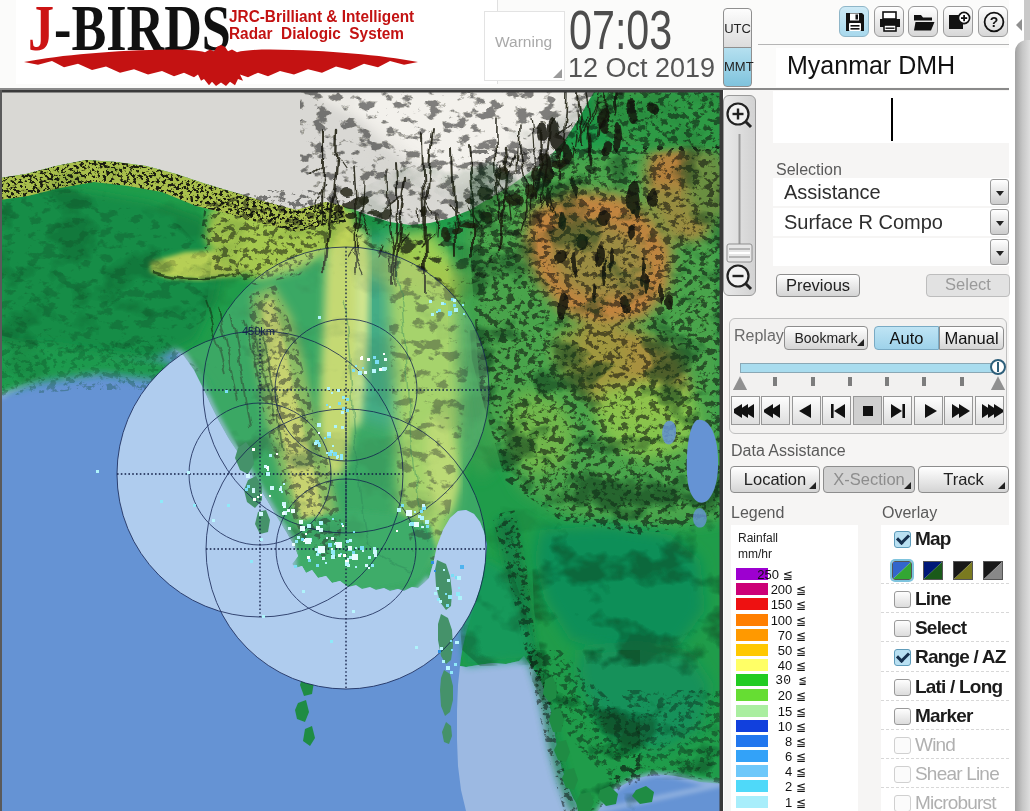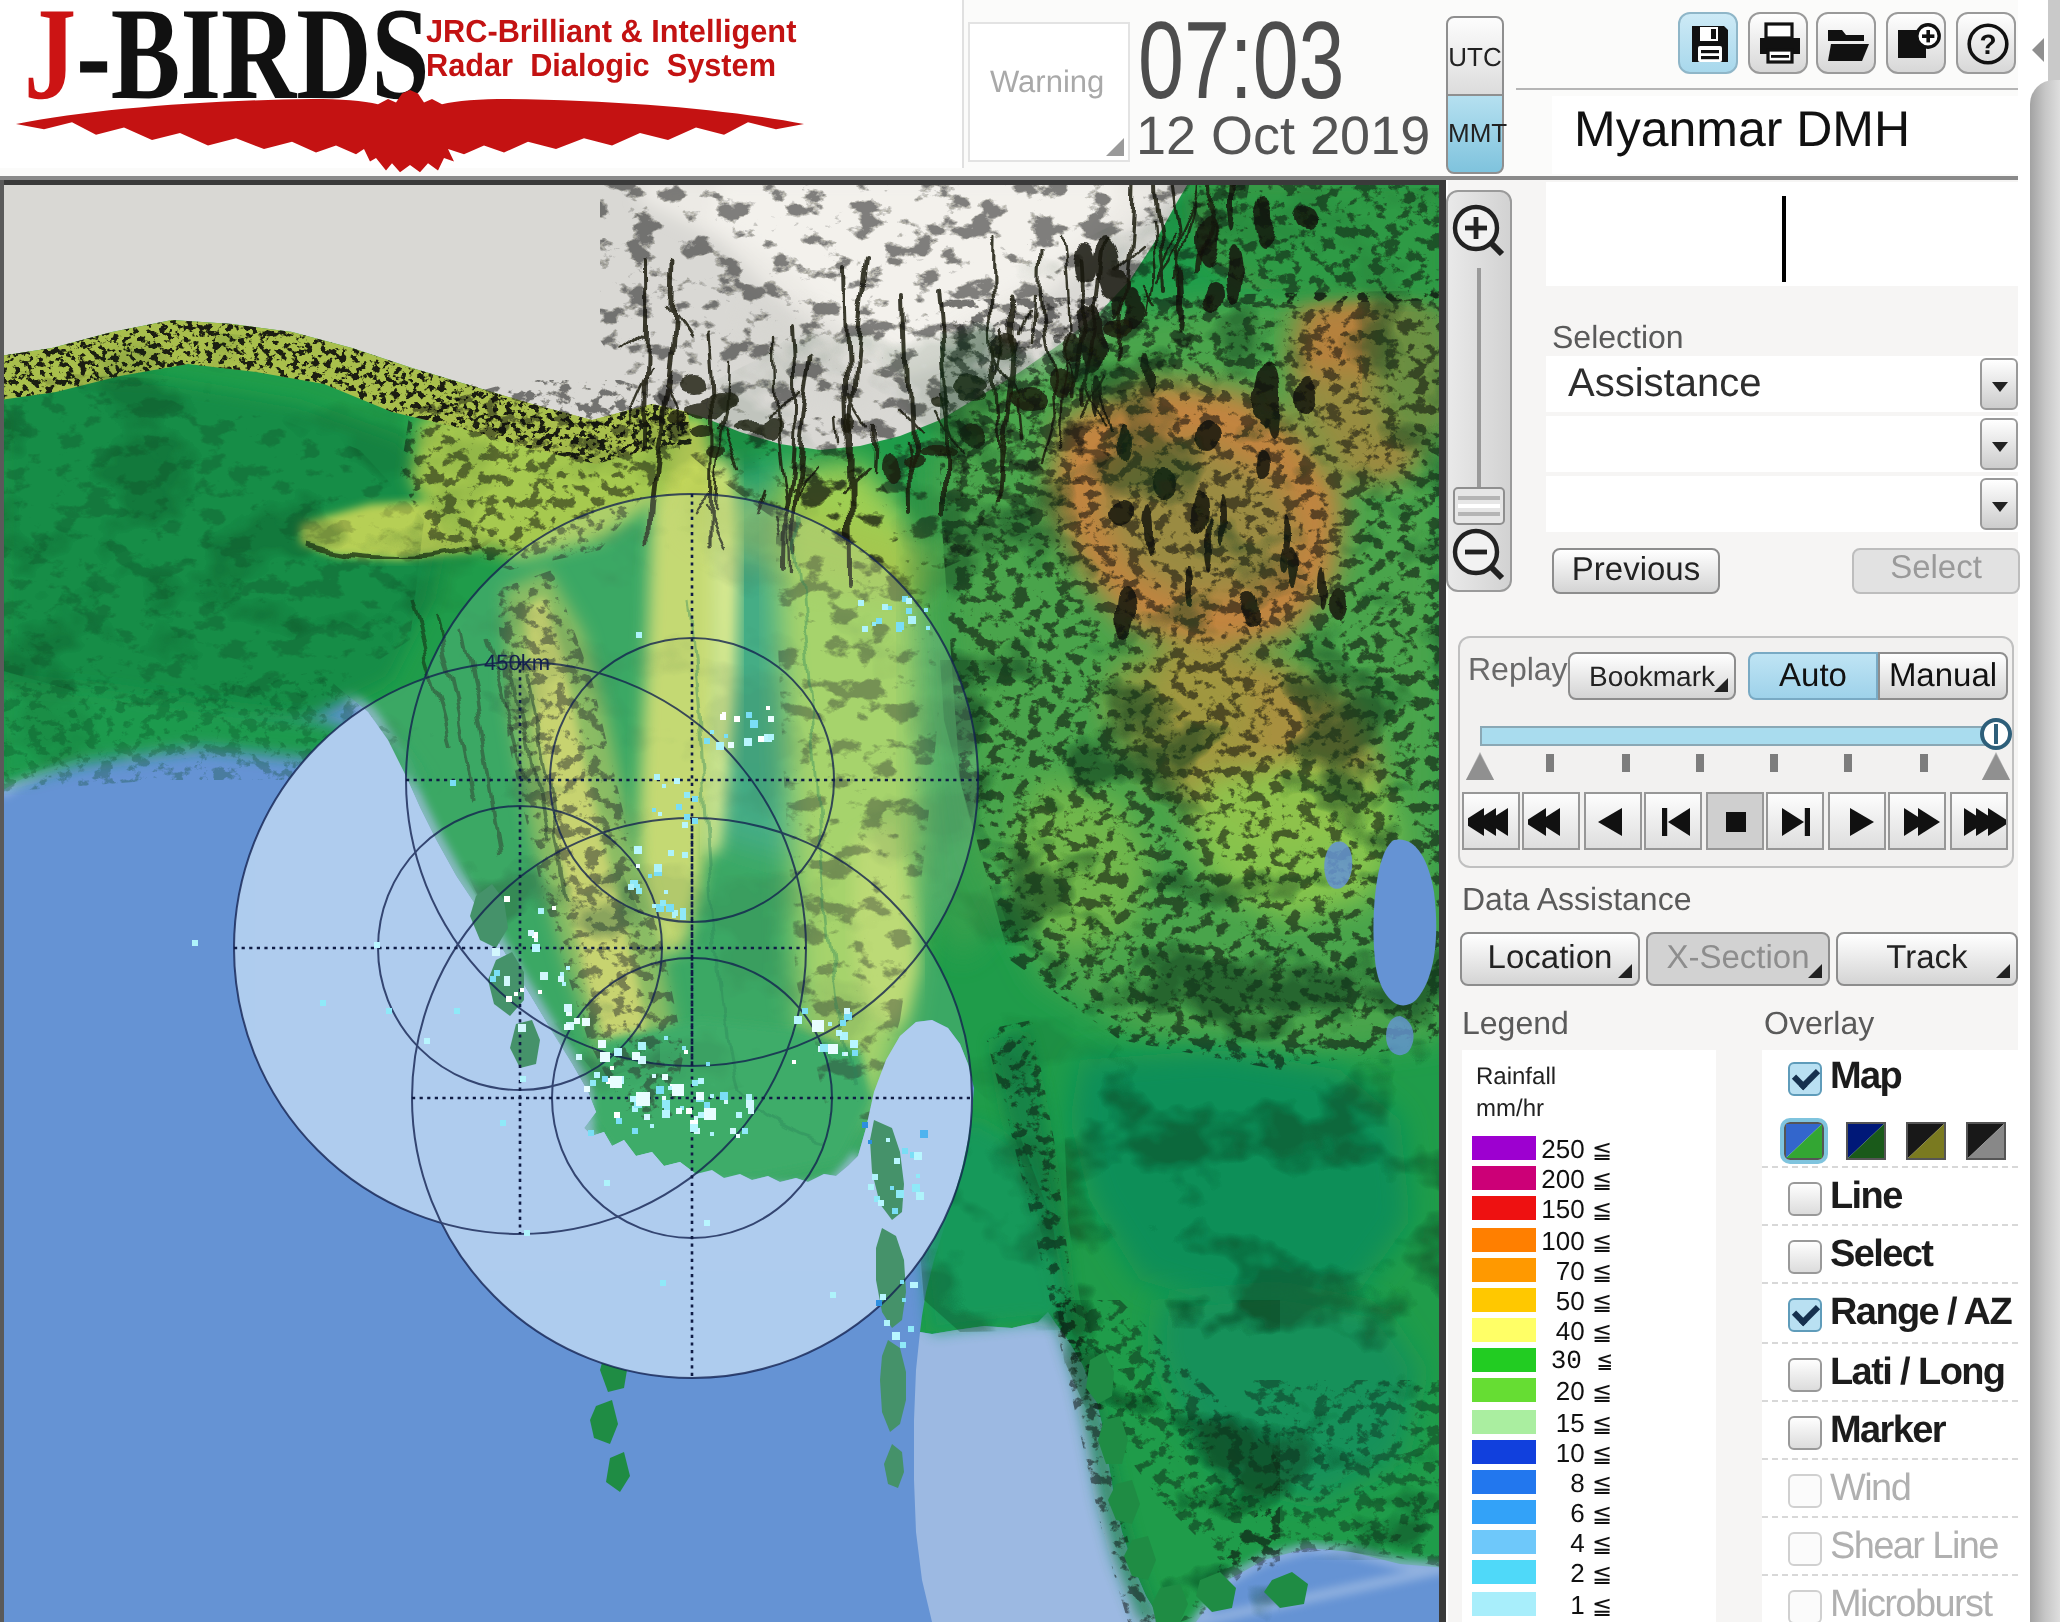--- a/index.html
+++ b/index.html
@@ -1,19 +1,19 @@
 <!DOCTYPE html>
 <html><head><meta charset="utf-8"><style>
 html,body{margin:0;padding:0;}
 body{width:1030px;height:811px;overflow:hidden;font-family:"Liberation Sans",sans-serif;background:#fff;position:relative;}
 #app{position:absolute;left:0;top:0;width:1030px;height:811px;}
 
 #header{position:absolute;left:0;top:0;width:1030px;height:90px;background:#fbfbfa;}
 #header .hdrline{position:absolute;left:0;top:88px;width:1012px;height:2px;background:#8a8a8a;}
-#logobox{position:absolute;left:0;top:0;width:481px;height:84px;background:#fff;border-right:1px solid #e0e0e0;}
+#logobox{position:absolute;left:16px;top:0;width:481px;height:84px;background:#fff;border-right:1px solid #e0e0e0;}
 #jbirds{position:absolute;left:12px;top:-10px;font-family:"Liberation Serif",serif;font-weight:bold;font-size:66px;color:#111;transform:scale(0.79,1);transform-origin:left top;white-space:nowrap;}
 #jbirds .j{color:#cc1414;}
 #tagline{position:absolute;left:213px;top:9px;color:#c31212;font-weight:bold;font-size:16px;line-height:16.5px;white-space:nowrap;letter-spacing:0px;transform:scale(.96,1);transform-origin:left top;}
 
 #warnbox{position:absolute;left:484px;top:11px;width:79px;height:68px;background:#fff;border:1px solid #e3e3e3;}
 #warnbox span{position:absolute;left:10px;top:21px;color:#a9a9a9;font-size:15.5px;}
 #warncorner{position:absolute;right:2px;bottom:2px;width:0;height:0;border-left:9px solid transparent;border-bottom:9px solid #9a9a9a;}
 #time{position:absolute;left:569px;top:-2px;font-size:55px;color:#4d4d4d;transform:scale(.75,1);transform-origin:left top;white-space:nowrap;}
 #date{position:absolute;left:568px;top:53px;font-size:27px;color:#555;}
 .tzbtn{position:absolute;left:723px;width:29px;height:40px;border:1px solid #8f8f8f;box-sizing:border-box;font-size:13px;color:#222;text-align:center;}
@@ -774,20 +774,21 @@
 <div id="panel">
   <div class="w" id="inpbox">
         <div id="caret"></div>
       </div>
   <div class="lbl" style="left:52px;top:71px;">Selection</div>
   <div class="combo" style="top:88px;">
         <span>Assistance</span>
         <div class="cbtn"></div>
       </div>
   <div class="combo" style="top:118px;">
+        <span>Surface R Compo</span>
         <div class="cbtn"></div>
       </div>
   <div class="combo" style="top:148px;">
         <div class="cbtn"></div>
       </div>
   <div class="pbtn" style="left:52px;top:184px;width:84px;height:23px;line-height:21px;">Previous</div>
   <div class="pbtn" style="left:202px;top:184px;width:84px;height:23px;background:#e2e2e2;color:#9a9a9a;border-color:#bdbdbd;">Select</div>
   <div id="replaybox">
     <div class="rlbl">Replay</div>
     <div class="pbtn" id="bookmark">Bookmark<div class="corner"></div></div>
@@ -860,21 +861,21 @@
   <div class="lbl" style="left:7px;top:352px;">Data Assistance</div>
   <div class="pbtn dabtn" style="left:6px;width:90px;">Location<div class="corner"></div></div>
   <div class="pbtn dabtn" style="left:99px;width:92px;background:#d2d2d2;color:#8d8d8d;">X-Section<div class="corner"></div></div>
   <div class="pbtn dabtn" style="left:194px;width:91px;">Track<div class="corner"></div></div>
   <div class="lbl" style="left:7px;top:414px;">Legend</div>
   <div class="lbl" style="left:158px;top:414px;">Overlay</div>
   <div class="w" id="legendbox">
     <div class="t1" style="top:6px;">Rainfall</div>
     <div class="t1" style="top:22px;">mm/hr</div>
     <div class="sw" style="top:43px;background:#9d00d0;"></div>
-        <div class="swlab" style="left:13px;top:42px;">250 <span class="leq">≦</span></div>
+        <div class="swlab" style="left:13px;top:42px;text-align:center;">250 <span class="leq">≦</span></div>
         <div class="sw" style="top:58px;background:#cc0077;"></div>
         <div class="swlab" style="left:13px;top:57px;">200 <span class="leq">≦</span></div>
         <div class="sw" style="top:73px;background:#ee1111;"></div>
         <div class="swlab" style="left:13px;top:72px;">150 <span class="leq">≦</span></div>
         <div class="sw" style="top:89px;background:#ff7f00;"></div>
         <div class="swlab" style="left:13px;top:88px;">100 <span class="leq">≦</span></div>
         <div class="sw" style="top:104px;background:#ff9900;"></div>
         <div class="swlab" style="left:13px;top:103px;">70 <span class="leq">≦</span></div>
         <div class="sw" style="top:119px;background:#ffc800;"></div>
         <div class="swlab" style="left:13px;top:118px;">50 <span class="leq">≦</span></div>

